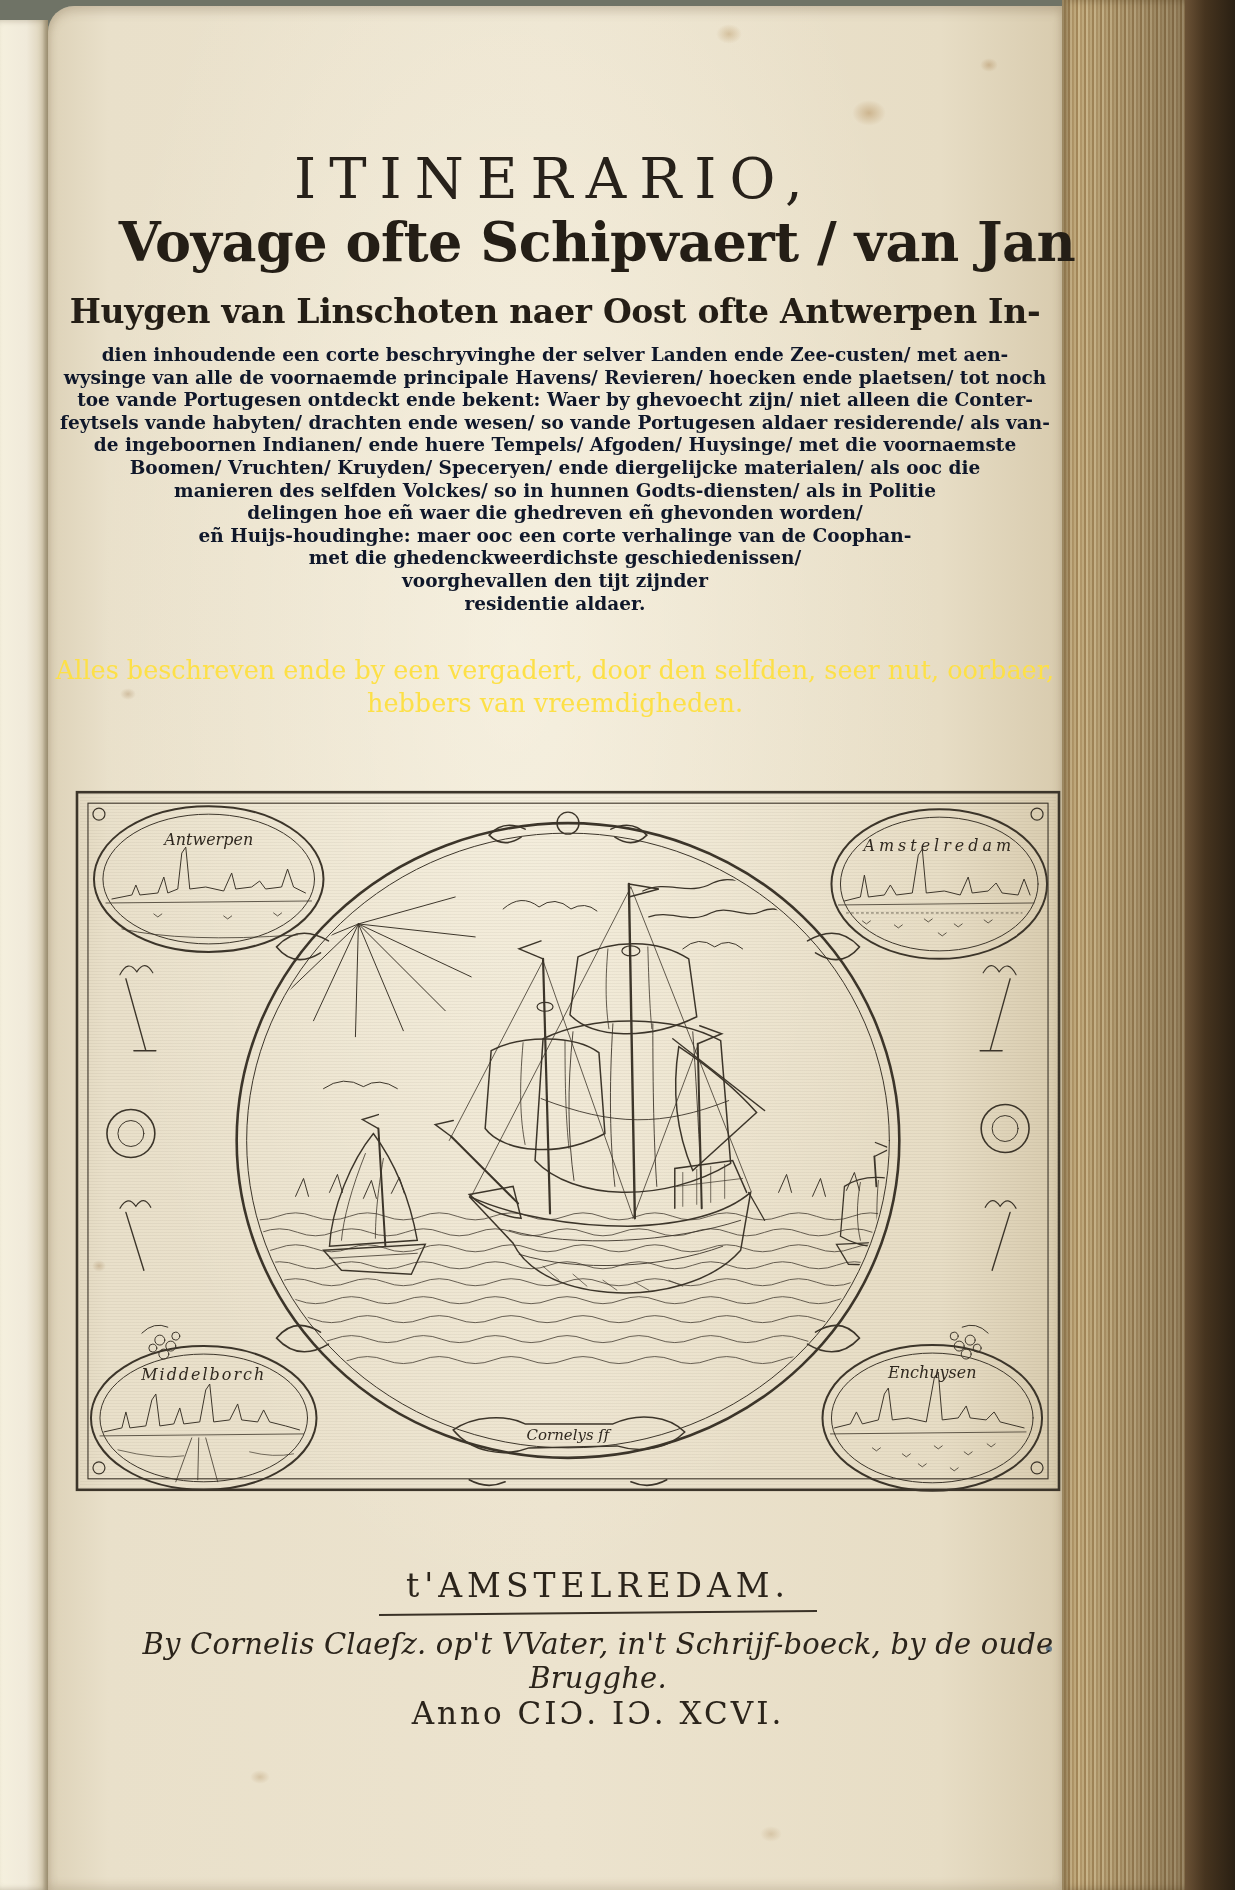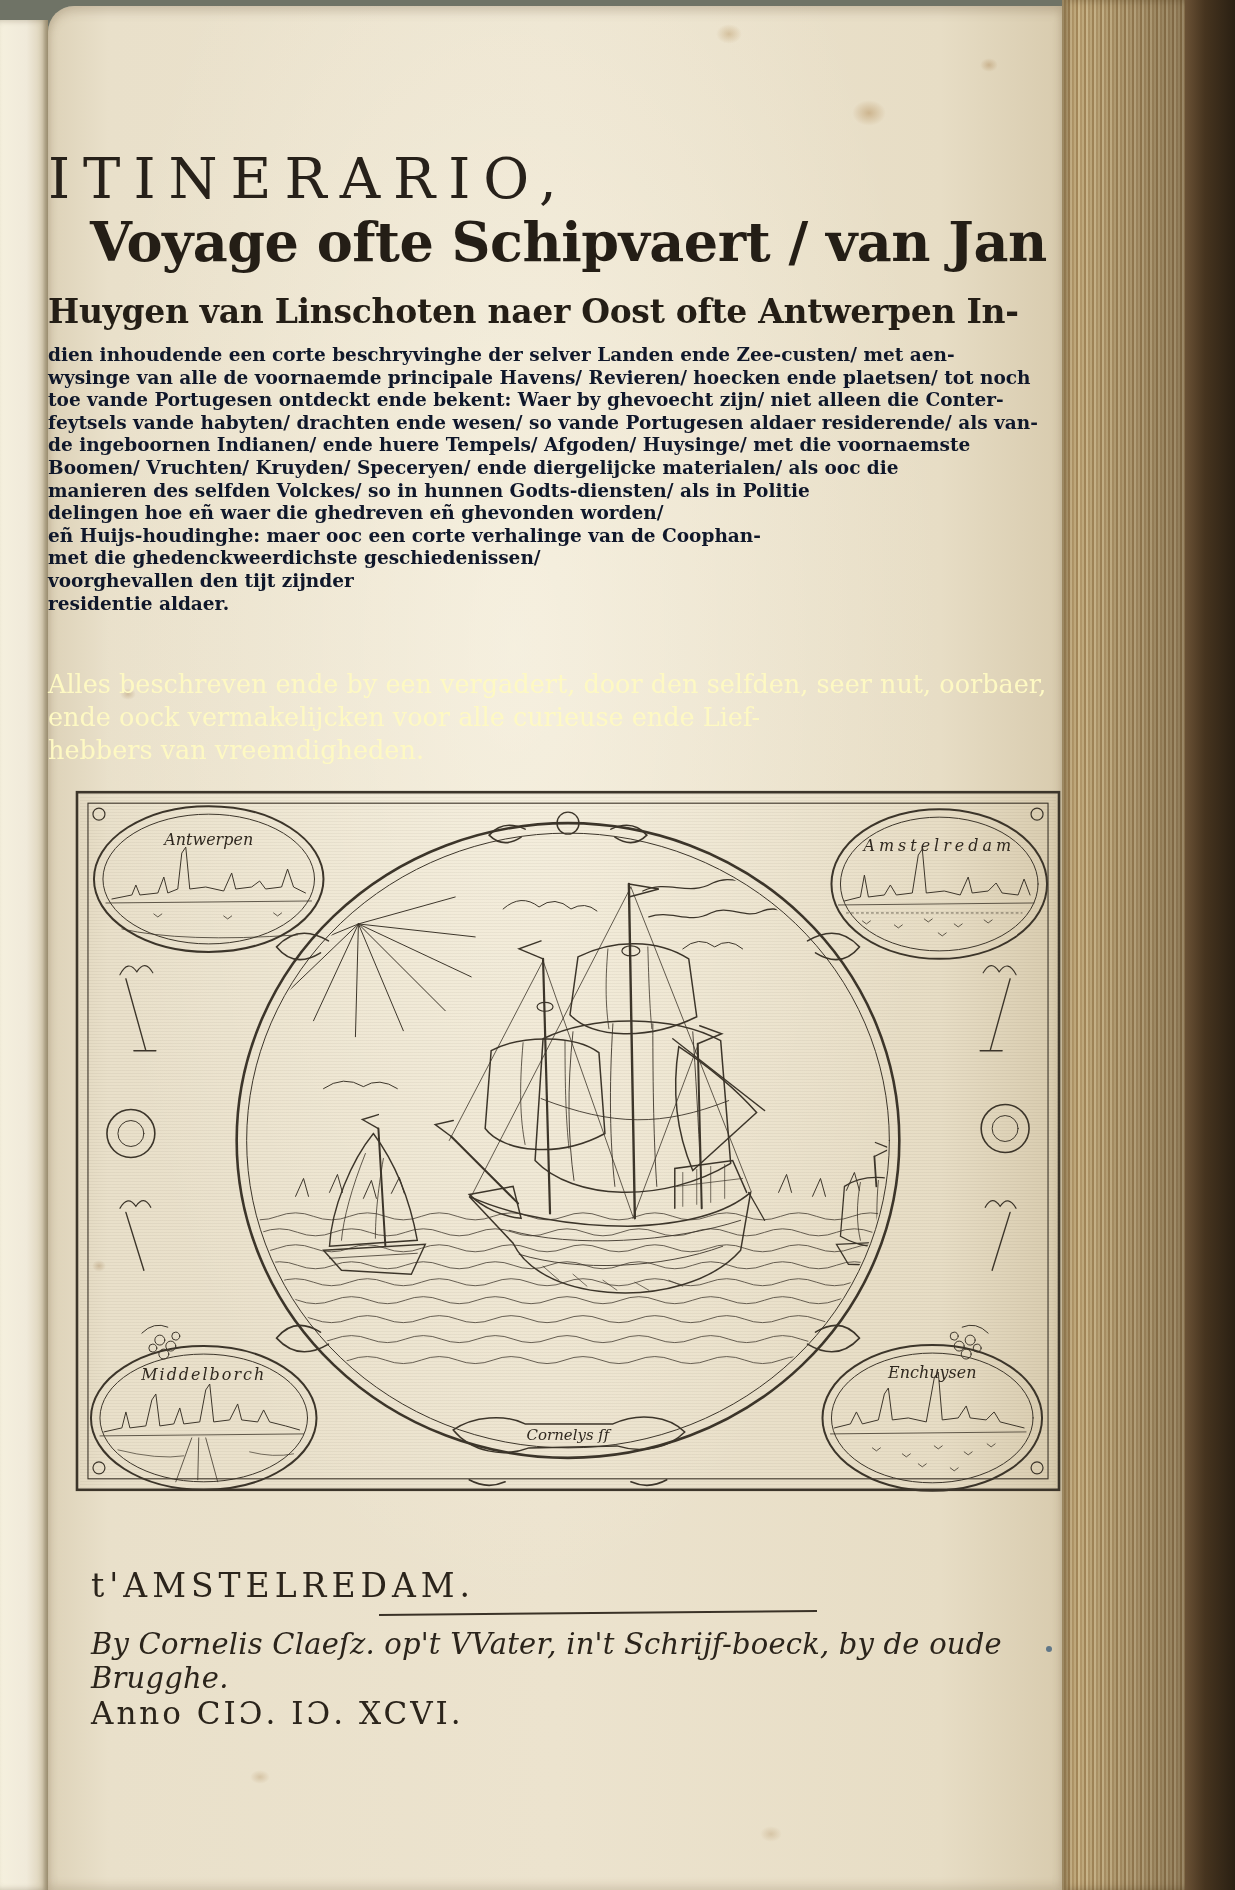--- a/index.html
+++ b/index.html
@@ -33,41 +33,41 @@
     background-blend-mode:multiply;
     box-shadow:inset 6px 0 8px rgba(70,50,25,.45);
   }
   .cover-edge{
     position:absolute;left:1185px;top:0;width:50px;height:1890px;
     background:linear-gradient(90deg,#6b5236 0%,#46341f 40%,#2a2013 100%);
   }
   .spot{position:absolute;border-radius:50%;pointer-events:none;}
   .content{
     position:absolute;left:48px;top:0;width:1014px;height:1890px;
-    color:#2b241b;text-align:left;
+    color:#2b241b;text-align:center;
   }
   .main-title{
     position:absolute;top:146px;left:0;width:100%;
     font-size:56px;letter-spacing:13px;color:#27211a;
   }
   .headline1{
     position:absolute;top:210px;left:0;width:100%;
     font-size:54px;font-weight:bold;letter-spacing:-.5px;color:#241e16;margin-left:42px;
   }
   .headline2{
     position:absolute;top:292px;left:0;width:100%;
     font-size:33px;font-weight:bold;letter-spacing:-.3px;color:#241e16;
   }
   .argument{
     position:absolute;top:344px;left:0;width:100%;
     font-size:18.5px;font-weight:bold;line-height:22.6px;color:#0f172a;
   }
   .summary{
-    position:absolute;top:668px;left:0;width:100%;
-    font-size:25.5px;line-height:33px;color:#fef9c3;
+    position:absolute;top:654px;left:0;width:100%;
+    font-size:25.5px;line-height:33px;color:#fde047;
   }
   .engraving-wrap{
     position:absolute;top:788px;left:26px;width:988px;height:706px;
   }
   .engraving-wrap::after{
     content:"";position:absolute;inset:6px;pointer-events:none;
     background:repeating-linear-gradient(0deg,rgba(62,50,36,.05) 0 1px,transparent 1px 3px);
   }
   .imprint{position:absolute;top:1566px;left:0;width:100%;color:#2b241b;padding-left:43px;}
   .imprint-place{font-size:33px;letter-spacing:5px;}
@@ -110,21 +110,20 @@
       <div>manieren des selfden Volckes/ so in hunnen Godts-diensten/ als in Politie</div>
       <div>delingen hoe eñ waer die ghedreven eñ ghevonden worden/</div>
       <div>eñ Huijs-houdinghe: maer ooc een corte verhalinge van de Coophan-</div>
       <div>met die ghedenckweerdichste geschiedenissen/</div>
       <div>voorghevallen den tijt zijnder</div>
       <div>residentie aldaer.</div>
     </div>
 
     <div class="summary">
       <div>Alles beschreven ende by een vergadert, door den selfden, seer nut, oorbaer,</div>
-      <div>ende oock vermakelijcken voor alle curieuse ende Lief-</div>
       <div>hebbers van vreemdigheden.</div>
     </div>
 
     <div class="engraving-wrap">
       <svg width="988" height="706" viewBox="0 0 990 705">
         <g stroke="#3c352a" fill="none" stroke-linecap="round">
 
           <g>
             <rect x="3" y="3" width="984" height="699" stroke-width="2.6"></rect>
             <rect x="14" y="14" width="962" height="677" stroke-width="1.1"></rect>

